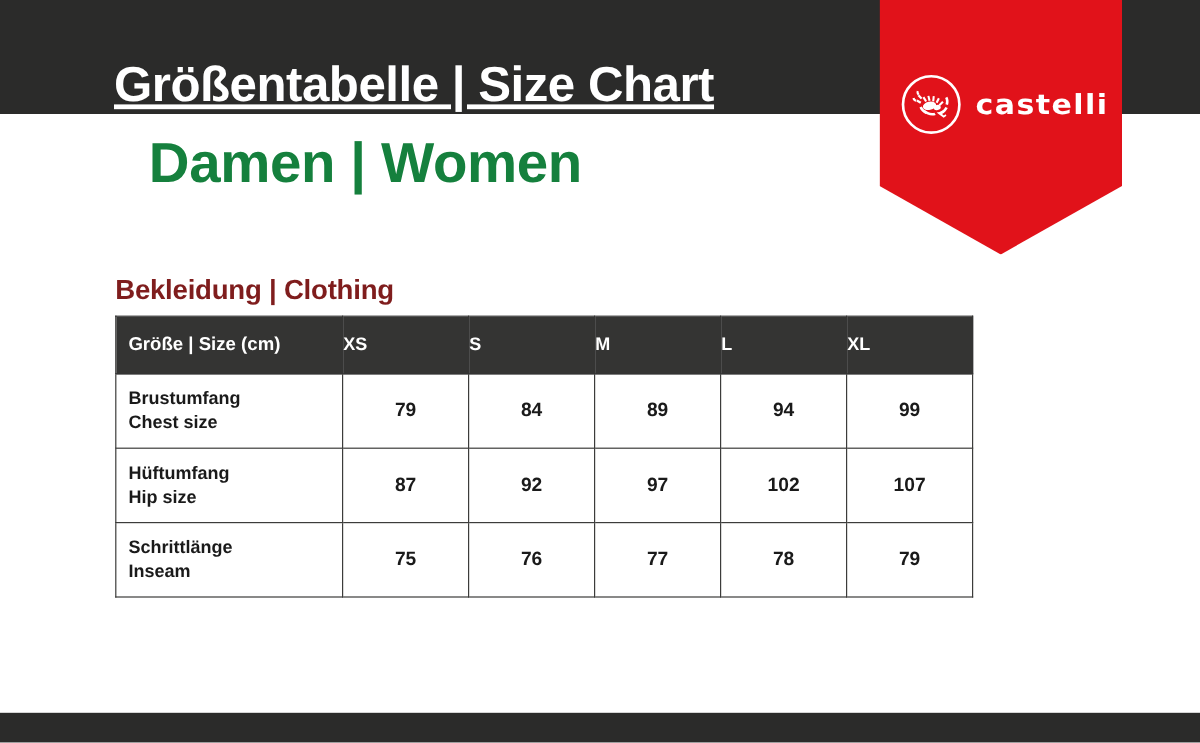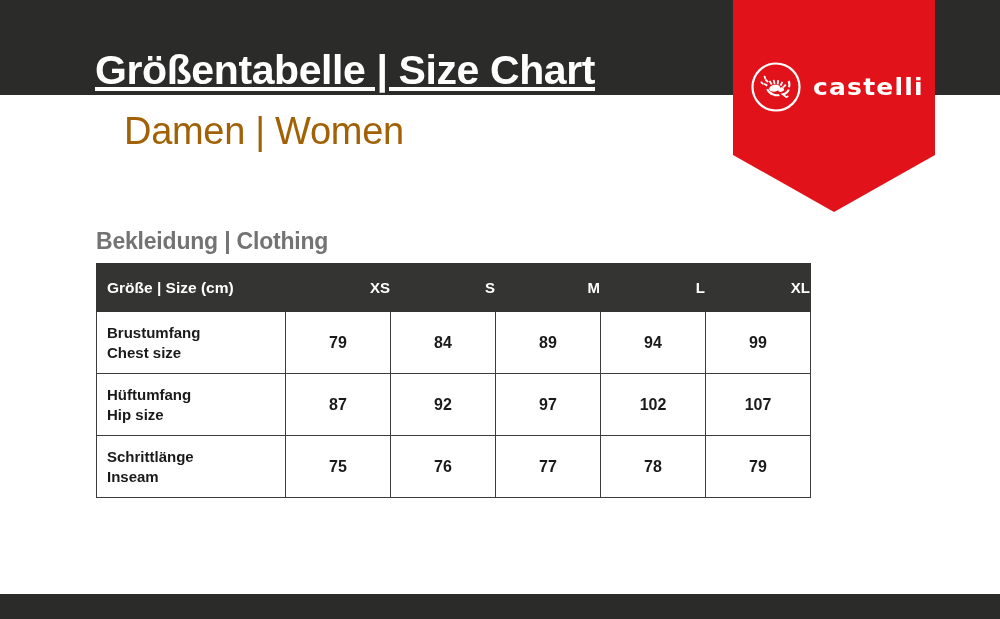--- a/index.html
+++ b/index.html
@@ -51,23 +51,23 @@
     letter-spacing: -0.4px;
     line-height: 1;
     white-space: nowrap;
     z-index: 5;
     text-decoration: underline;
   }
   .title-sub {
     position: absolute;
     left: 124px;
     top: 112px;
-    font-size: 38px;
-    font-weight: normal;
-    color: #a16207;
+    font-size: 47px;
+    font-weight: bold;
+    color: #15803d;
     letter-spacing: -0.3px;
     line-height: 1;
     white-space: nowrap;
     z-index: 5;
   }
 
   
   .pennant {
     position: absolute;
     left: 733px;
@@ -105,21 +105,21 @@
     transform: scaleY(0.92);
   }
 
   
   .section-heading {
     position: absolute;
     left: 96px;
     top: 230px;
     font-size: 23px;
     font-weight: bold;
-    color: #737373;
+    color: #7f1d1d;
     letter-spacing: -0.2px;
     line-height: 1;
     white-space: nowrap;
   }
 
   
   .size-table {
     position: absolute;
     left: 96px;
     top: 263px;
@@ -141,21 +141,21 @@
     font-size: 15px;
     font-weight: bold;
     border-color: #343433;
   }
   .size-table thead th.col-label {
     text-align: left;
     padding-left: 10px;
     font-size: 15.5px;
   }
   .size-table thead th.col-size {
-    text-align: right;
+    text-align: left;
   }
   .size-table tbody tr {
     height: 62px;
   }
   .size-table td.cell-label {
     text-align: left;
     padding-left: 10px;
     font-size: 15px;
     font-weight: bold;
     color: #1a1a1a;

